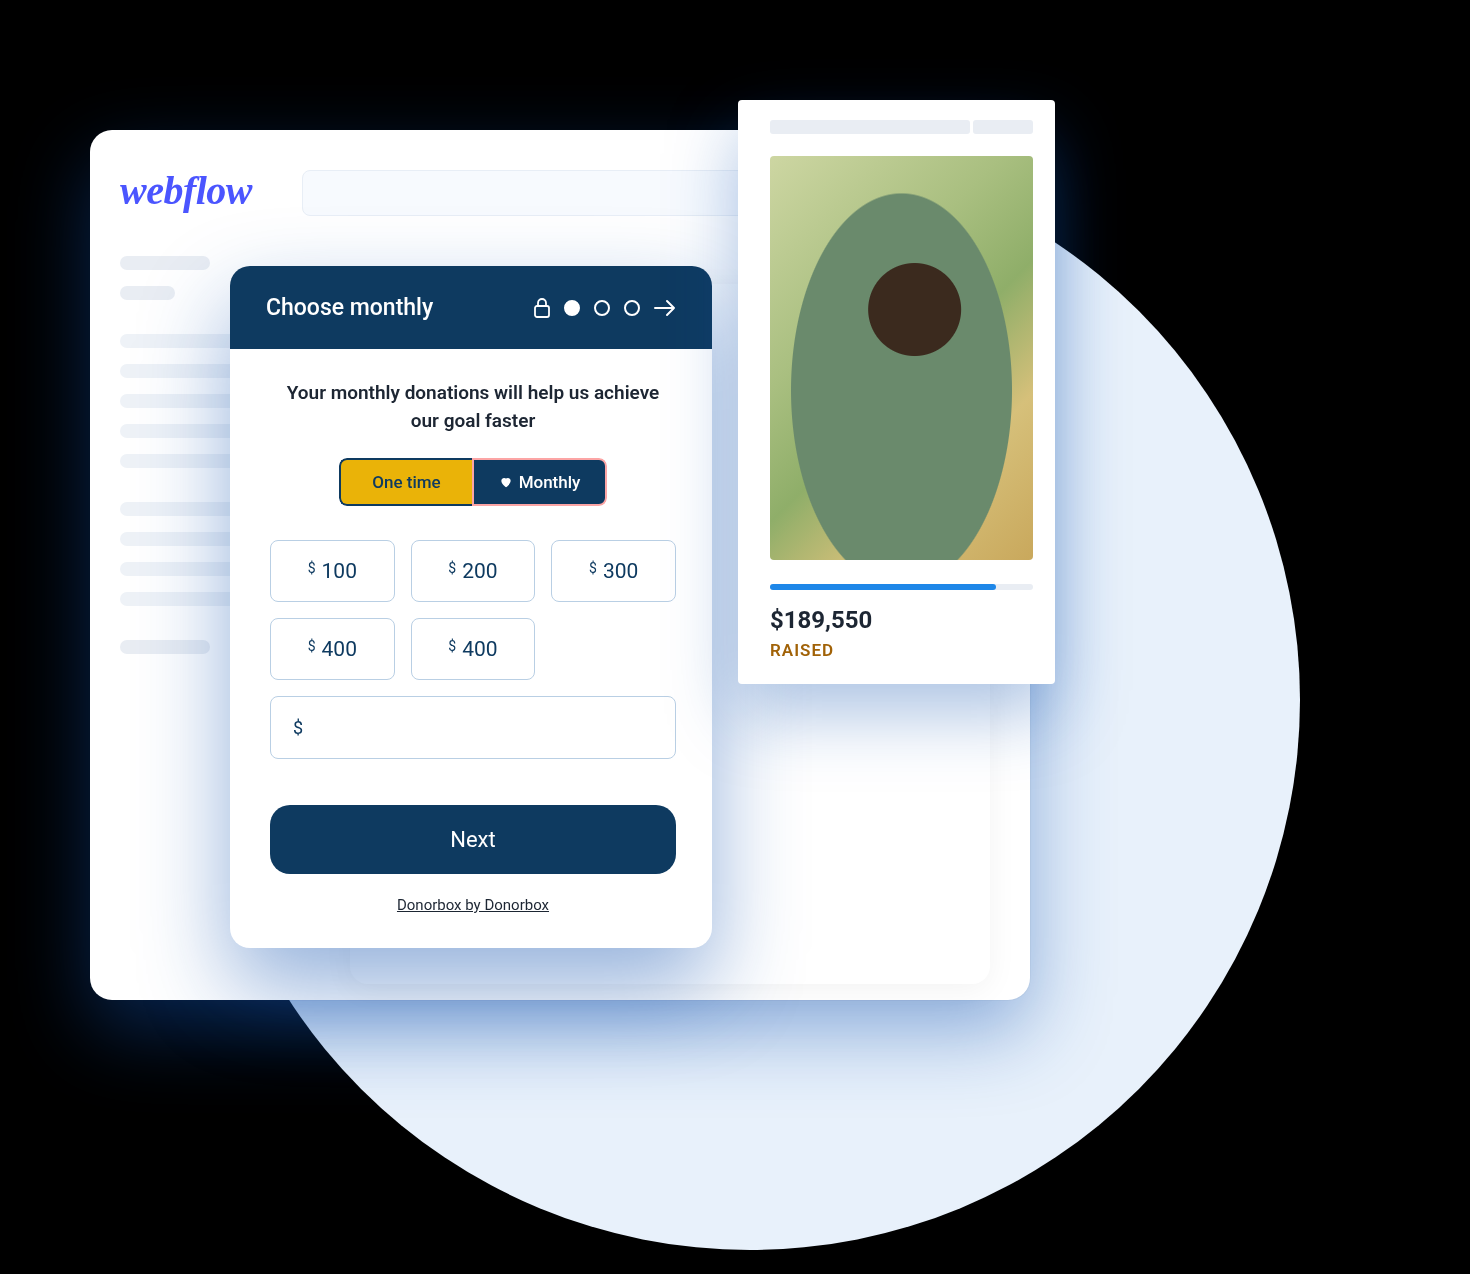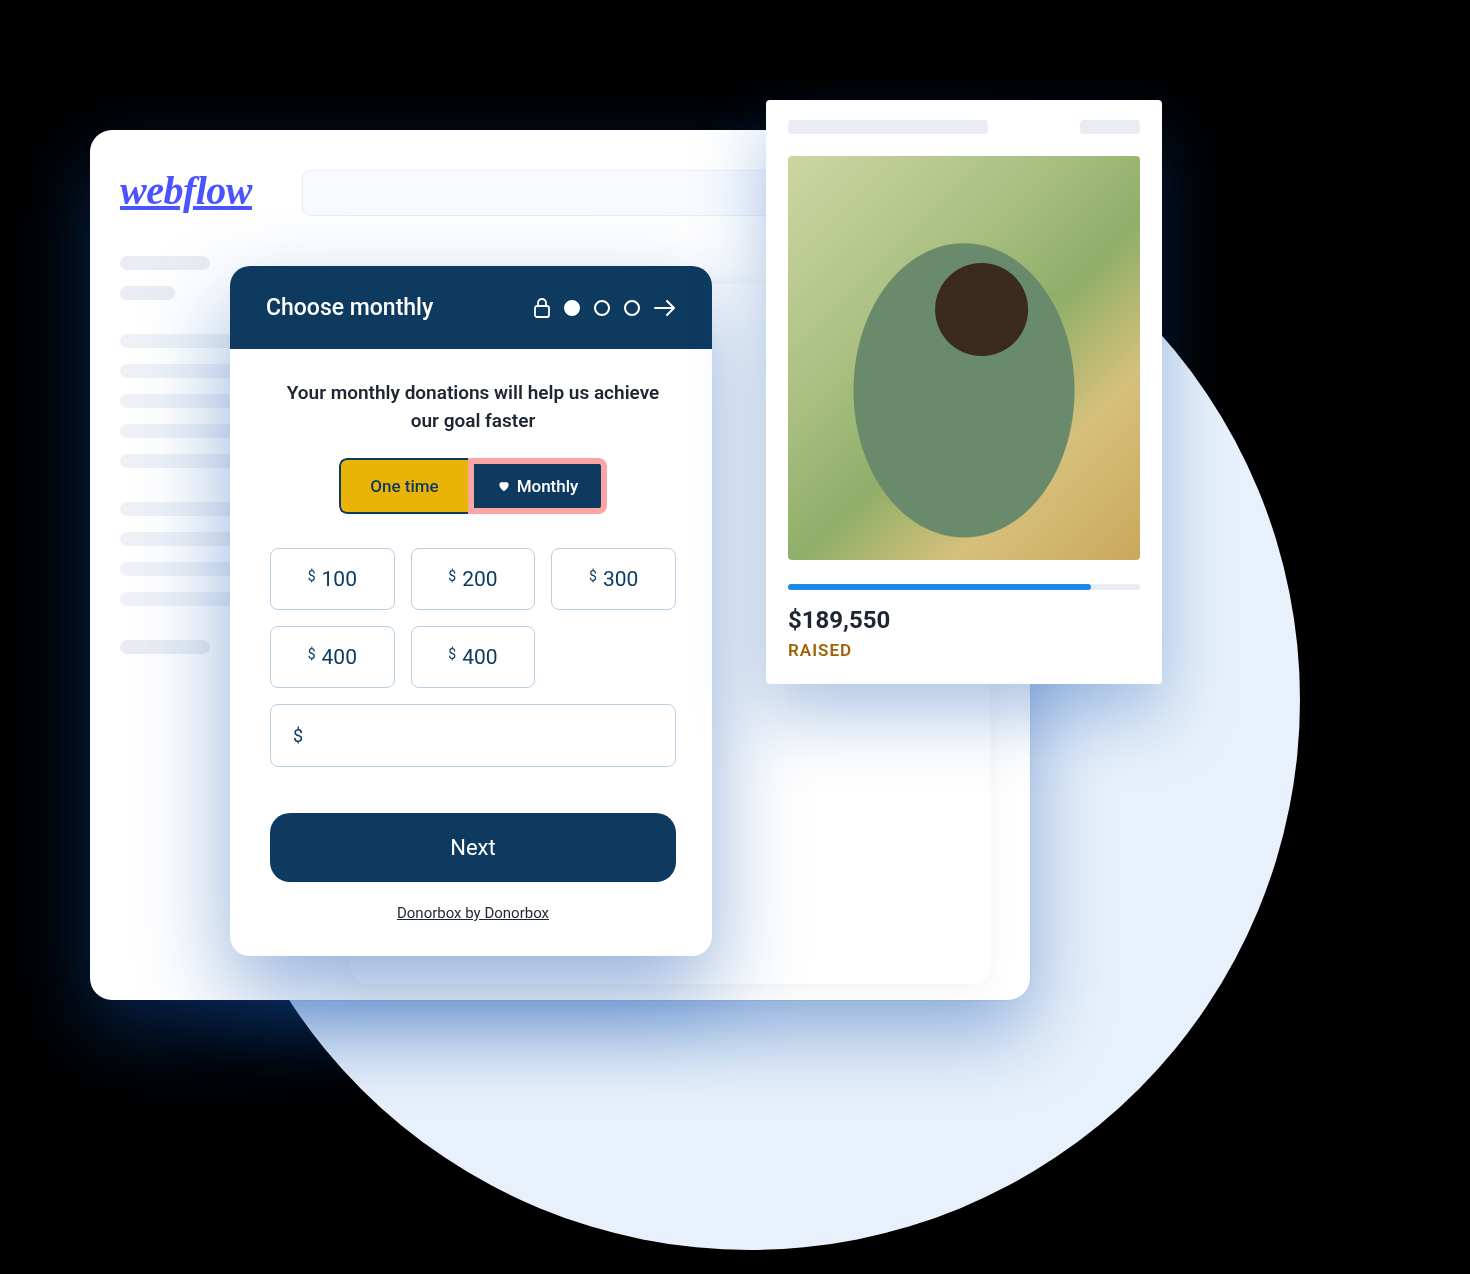--- a/index.html
+++ b/index.html
@@ -42,21 +42,20 @@
     gap: 50px;
     padding-right: 40px;
   }
   .webflow-logo {
     font-family: Georgia, serif;
     font-style: italic;
     font-weight: 700;
     font-size: 40px;
     color: #4b55ff;
     letter-spacing: -0.5px;
-    text-decoration: underline;
   }
   .url-bar {
     flex: 1;
     height: 46px;
     background: #f7fafe;
     border: 1px solid #e8eef6;
     border-radius: 8px;
     margin-top: 6px;
   }
   .back-window .body {
@@ -157,21 +156,21 @@
     border: 2px solid #0e3a60;
     color: #0e3a60;
     background: #eab308;
     border-right: none;
     border-top-left-radius: 8px;
     border-bottom-left-radius: 8px;
   }
   .freq-btn.solid {
     background: #0e3a60;
     color: #fff;
-    border: 6px solid #fca5a5;
+    border: 2px solid #fca5a5;
     border-top-right-radius: 8px;
     border-bottom-right-radius: 8px;
   }
   .heart-icon { width:14px; height:14px; fill:#fff; }
 
   .amount-grid {
     display: grid;
     grid-template-columns: repeat(3, 1fr);
     gap: 16px;
     margin-bottom: 16px;
@@ -216,26 +215,25 @@
     color: #1d2633;
     text-decoration: underline;
     padding-bottom: 8px;
   }
 
   
   .raise-card {
     position: absolute;
     top: 100px;
     left: 738px;
-    width: 396px;
+    width: 317px;
     background: #fff;
     border-radius: 4px;
     box-shadow: 0 30px 70px rgba(17,82,175,0.35);
-    padding: 20px 22px 24px 22px;
-    margin-left: 28px;
+    padding: 20px 22px 24px 32px;
   }
   .raise-head {
     display: flex;
     justify-content: space-between;
     margin-bottom: 22px;
   }
   .ph {
     background: #e9edf3;
     height: 14px;
     border-radius: 3px;

